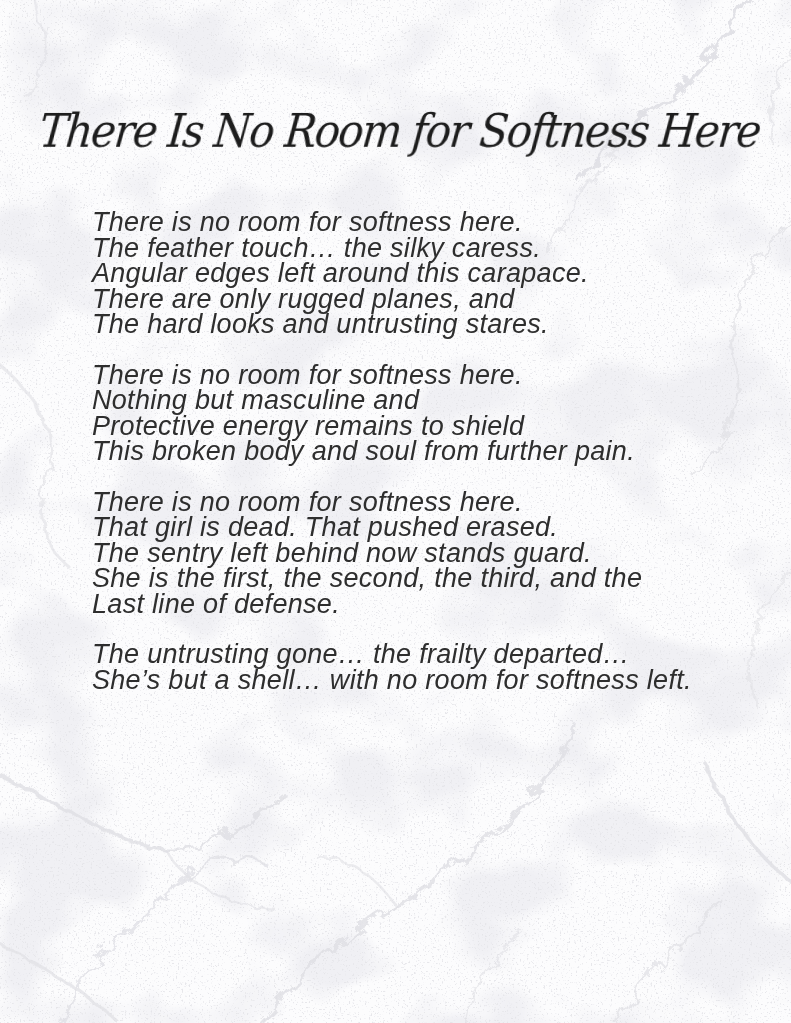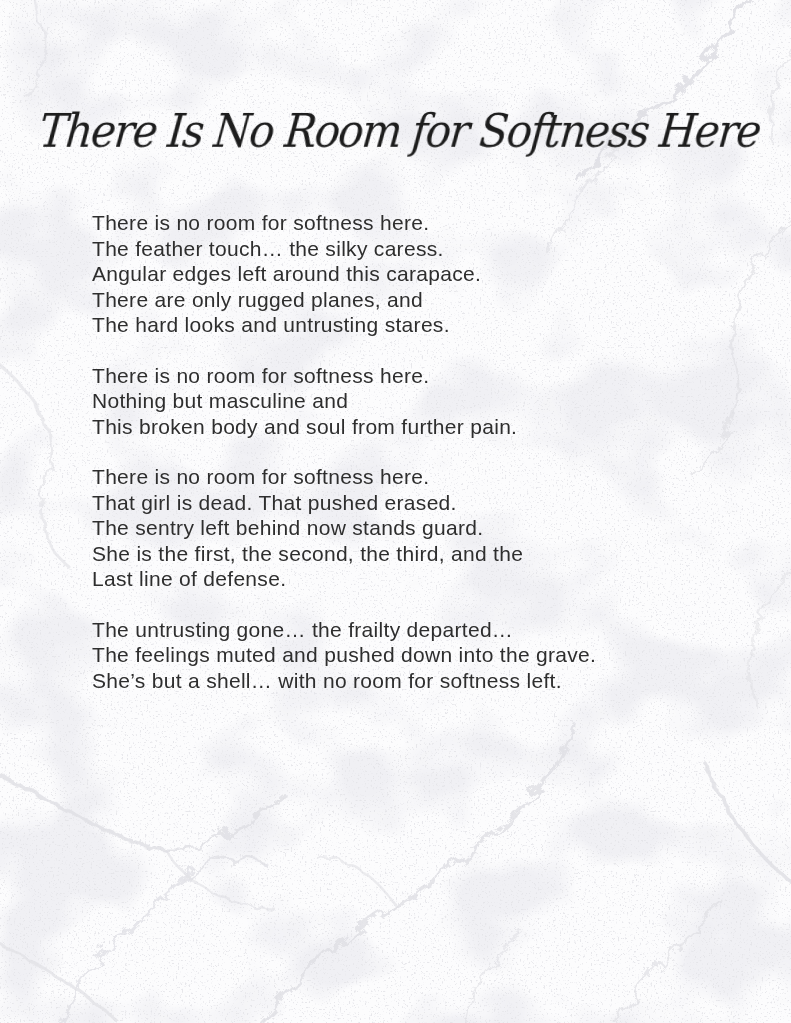--- a/index.html
+++ b/index.html
@@ -23,24 +23,25 @@
     font-weight: 400;
     font-size: 47px;
     letter-spacing: -2px;
     color: #1d1d1d;
     transform: scaleX(0.9) skewX(-6deg);
     transform-origin: 50% 50%;
     white-space: nowrap;
   }
   .poem {
     position: absolute; left: 92px; top: 210px; width: 640px;
-    font-size: 21px;
+    font-size: 27px;
     line-height: 25.5px;
     letter-spacing: 0.3px;
     color: #2e2e2e;
+    font-style: italic;
   }
   .stanza { margin: 0 0 25px 0; }
   .line { white-space: nowrap; }
 </style>
 </head>
 <body>
 
 <div class="page">
 
   <svg class="texture" width="791" height="1023" viewBox="0 0 791 1023" xmlns="http://www.w3.org/2000/svg" aria-hidden="true">
@@ -92,29 +93,29 @@
       <div class="stanza">
         <div class="line">There is no room for softness here.</div>
         <div class="line">The feather touch… the silky caress.</div>
         <div class="line">Angular edges left around this carapace.</div>
         <div class="line">There are only rugged planes, and</div>
         <div class="line">The hard looks and untrusting stares.</div>
       </div>
       <div class="stanza">
         <div class="line">There is no room for softness here.</div>
         <div class="line">Nothing but masculine and</div>
+        <div class="line">Protective energy remains to shield</div>
         <div class="line">This broken body and soul from further pain.</div>
       </div>
       <div class="stanza">
         <div class="line">There is no room for softness here.</div>
         <div class="line">That girl is dead. That pushed erased.</div>
         <div class="line">The sentry left behind now stands guard.</div>
         <div class="line">She is the first, the second, the third, and the</div>
         <div class="line">Last line of defense.</div>
       </div>
       <div class="stanza">
         <div class="line">The untrusting gone… the frailty departed…</div>
-        <div class="line">The feelings muted and pushed down into the grave.</div>
         <div class="line">She’s but a shell… with no room for softness left.</div>
       </div>
     </div>
 
 </div>
 
 </body></html>

